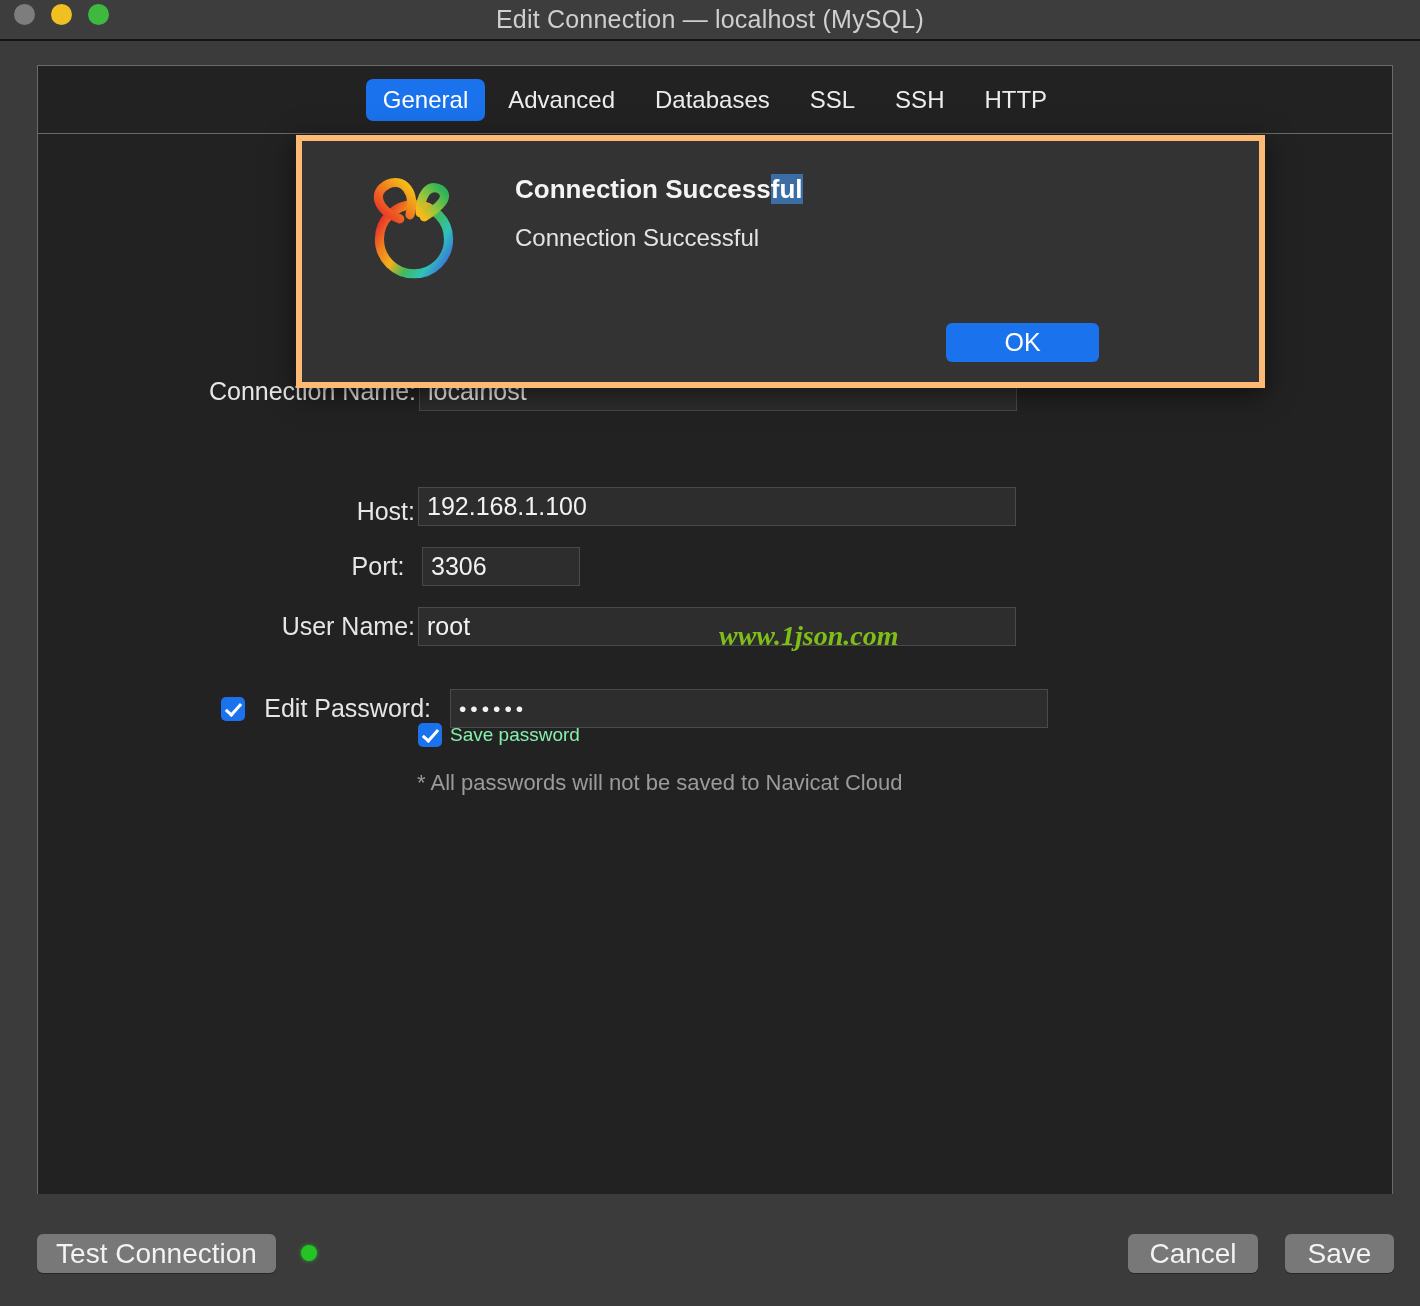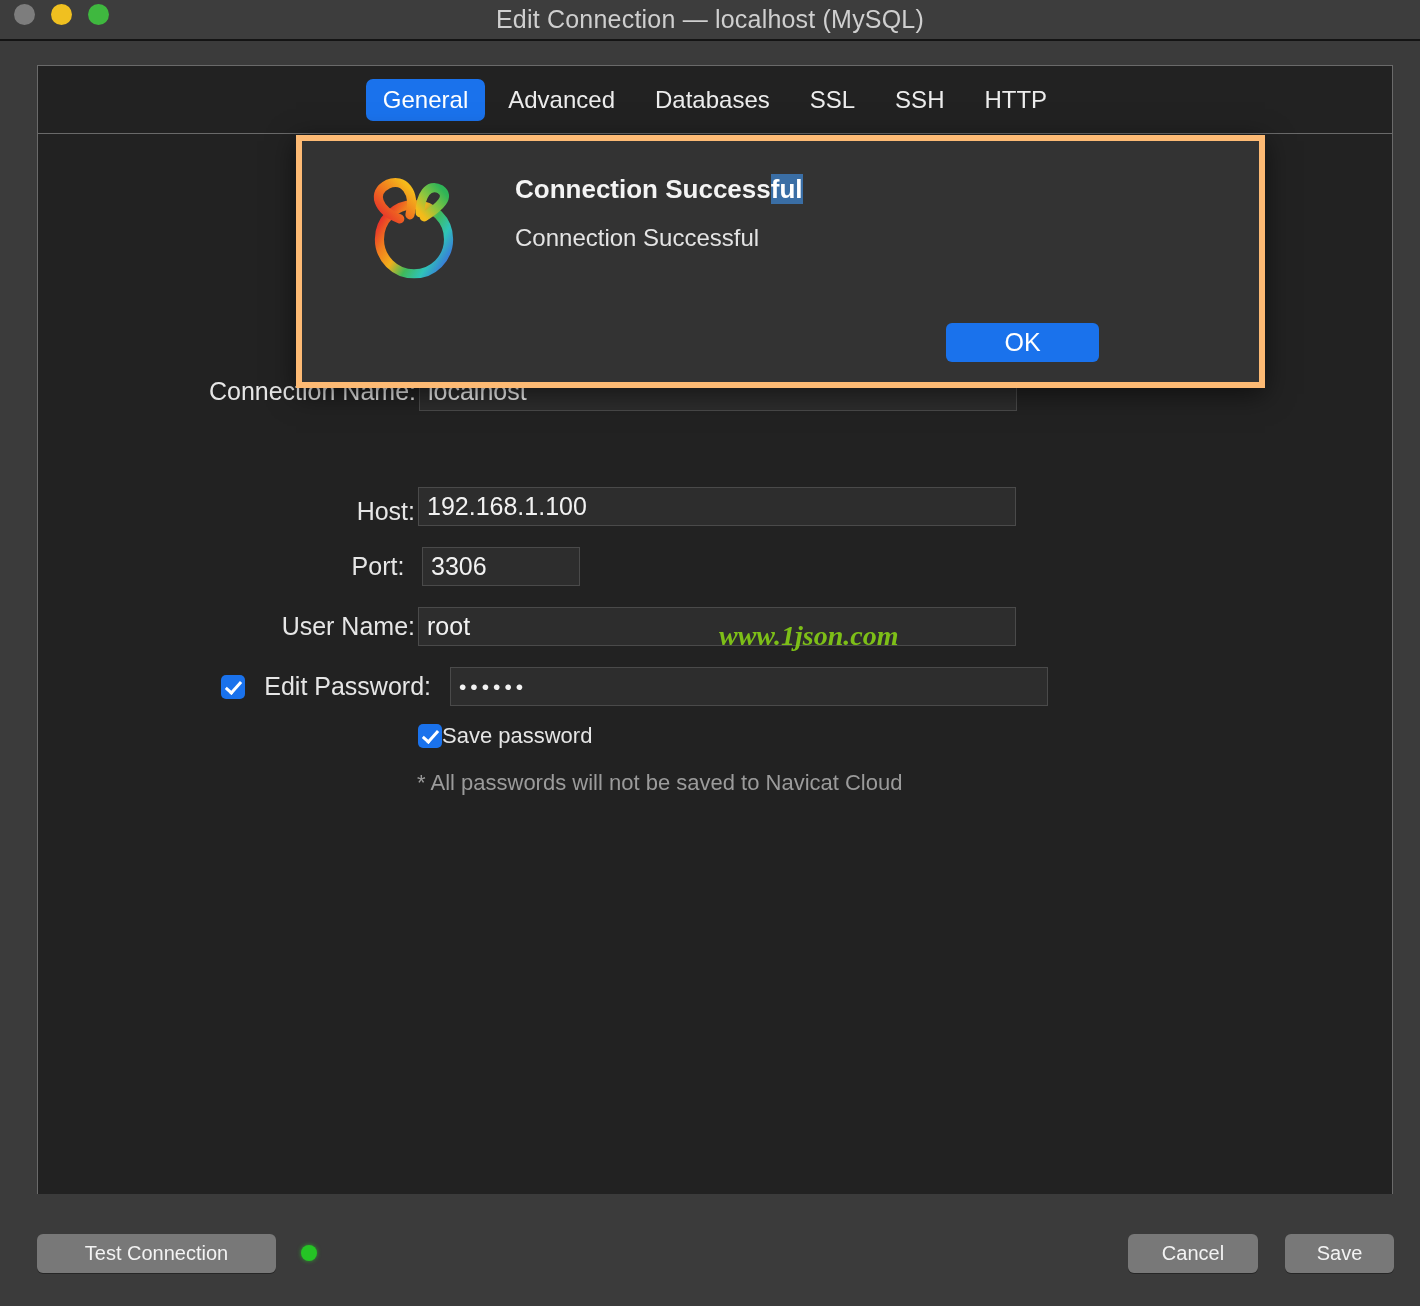--- a/index.html
+++ b/index.html
@@ -115,21 +115,21 @@
     font-family: "Liberation Sans", sans-serif;
     overflow: hidden;
     white-space: nowrap;
   }
 
   
   #row-connname { left: 176px; top: 372px; }
   #row-host     { left: 337px; top: 487px; align-items: flex-end; }
   #row-port     { left: 341px; top: 547px; }
   #row-user     { left: 259px; top: 607px; }
-  #row-editpw   { left: 189px; top: 667px; padding-left: 32px; }
+  #row-editpw   { left: 189px; top: 689px; padding-left: 32px; }
   #row-savepw   { left: 418px; top: 723px; }
   #row-note     { left: 417px; top: 770px; }
 
   #row-connname .flabel { width: 240px; }
   #row-connname .field  { width: 598px; margin-left: 3px; }
   #row-host .flabel     { width: 78px; }
   #row-host .field      { width: 598px; margin-left: 3px; }
   #row-port .flabel     { width: 74px; text-align: center; }
   #row-port .field      { width: 158px; margin-left: 7px; }
   #row-user .flabel     { width: 156px; }
@@ -155,23 +155,23 @@
   .cb::after {
     content: "";
     position: absolute;
     left: 8px; top: 3px;
     width: 6px; height: 13px;
     border: solid #ffffff;
     border-width: 0 3px 3px 0;
     transform: rotate(42deg);
   }
   .cb-label {
-    color: #e5e5e5;
-    font-size: 22px;
-    margin-left: 0;
+    color: #86efac;
+    font-size: 19px;
+    margin-left: 8px;
     white-space: nowrap;
   }
   .note {
     color: #9b9b9b;
     font-size: 22px;
     white-space: nowrap;
   }
 
   
   .watermark {
@@ -193,21 +193,21 @@
     left: 0; top: 1194px;
     width: 1420px; height: 112px;
     background: #3b3b3b;
   }
   .btn {
     position: absolute;
     background: #787878;
     color: #f3f3f3;
     border: none;
     border-radius: 6px;
-    font-size: 20px;
+    font-size: 28px;
     font-family: "Liberation Sans", sans-serif;
     cursor: default;
     box-shadow: 0 1px 0 rgba(0,0,0,.35);
     padding: 0;
   }
   #btn-test   { left: 37px;   top: 1234px; width: 239px; height: 39px; }
   #btn-cancel { left: 1128px; top: 1234px; width: 130px; height: 39px; }
   #btn-save   { left: 1285px; top: 1234px; width: 109px; height: 39px; }
   .status-dot {
     position: absolute;

